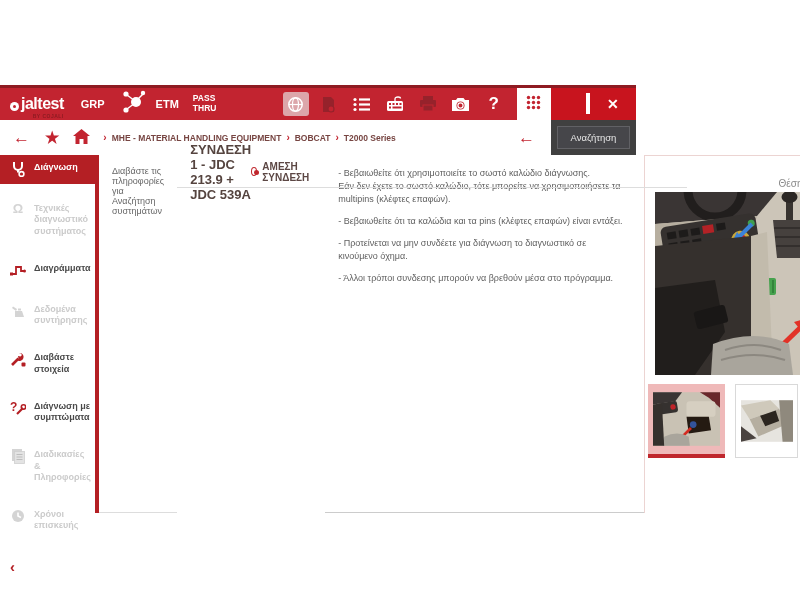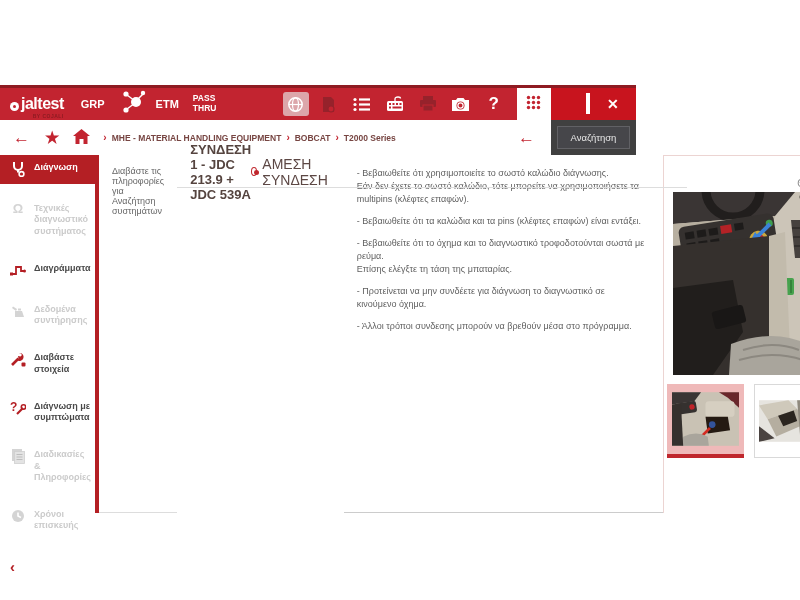--- a/index.html
+++ b/index.html
@@ -54,21 +54,21 @@
   .collapse { margin-top:auto; padding:8px 0 14px 10px; color:#b41f24; font-size:15px; font-weight:bold; line-height:1; }
 
   .content { flex:1; border-left:4px solid #b41f24; display:flex; flex-direction:row; height:358px; background:#fff; }
   .info-header { padding:11px 13px 9px; font-size:9px; color:#666; border-bottom:1px solid #ddd; }
   .section-row { display:flex; align-items:center; padding:0 13px; height:33px; position:relative; }
   .section-border { position:absolute; left:0; bottom:0; width:510px; height:1px; background:#ddd; }
   .section-title { font-size:13px; font-weight:bold; color:#55443f; }
   .radio-group { margin-left:auto; display:flex; align-items:center; gap:5px; cursor:pointer; }
   .radio-outer { width:9px; height:9px; border:1.5px solid #c0272d; border-radius:50%; position:relative; }
   .radio-outer::after { content:""; position:absolute; left:2px; top:2px; width:5px; height:5px; border-radius:50%; background:#c0272d; }
-  .radio-label { font-size:14px; font-weight:normal; color:#5c4744; }
+  .radio-label { font-size:10px; font-weight:bold; color:#5c4744; }
 
   .body-cols { display:flex; flex:1; min-height:0; }
   .text-col { width:319px; padding:3px 18px 0 13px; border-bottom:1px solid #ccc; }
   .text-col p { font-size:9px; color:#5f5f5f; line-height:1.45; margin:9px 0; white-space:pre-line; }
 
   .image-col { flex:1; margin-right:5px; border-top:1px solid #ecd4d2; border-left:1px solid #ecd4d2; display:flex; flex-direction:column; align-items:center; }
   .caption { font-size:10px; color:#8b8b8b; padding:22px 0 3px; }
   .photo-svg { width:280px; height:183px; display:block; }
   .thumbs { display:flex; gap:10px; margin-top:9px; align-self:stretch; padding-left:3px; }
   .thumb { width:63px; height:74px; background:#fff; border:1px solid #d9d9d9; display:flex; align-items:center; justify-content:center; cursor:pointer; }
@@ -302,22 +302,20 @@
           <span class="radio-label">ΑΜΕΣΗ ΣΥΝΔΕΣΗ</span>
         </span>
         <span class="section-border"></span>
       </div>
 
       <div class="body-cols">
         <div class="text-col">
           <p>- Βεβαιωθείτε ότι χρησιμοποιείτε το σωστό καλώδιο διάγνωσης.
 Εάν δεν έχετε το σωστό καλώδιο, τότε μπορείτε να χρησιμοποιήσετε τα multipins (κλέφτες επαφών).</p>
           <p>- Βεβαιωθείτε ότι τα καλώδια και τα pins (κλέφτες επαφών) είναι εντάξει.</p>
-          <p>- Βεβαιωθείτε ότι το όχημα και το διαγνωστικό τροφοδοτούνται σωστά με ρεύμα.
-Επίσης ελέγξτε τη τάση της μπαταρίας.</p>
           <p>- Προτείνεται να μην συνδέετε για διάγνωση το διαγνωστικό σε κινούμενο όχημα.</p>
           <p>- Άλλοι τρόποι συνδεσης μπορούν να βρεθούν μέσα στο πρόγραμμα.</p>
         </div>
 
         <div class="image-col">
           <div class="caption">Θέση 1</div>
 
           <svg class="photo-svg" viewBox="0 0 280 183">
             <rect width="280" height="183" fill="#ccc5b8"></rect>
             <polygon points="0,0 122,0 102,24 0,32" fill="#3a3534"></polygon>

